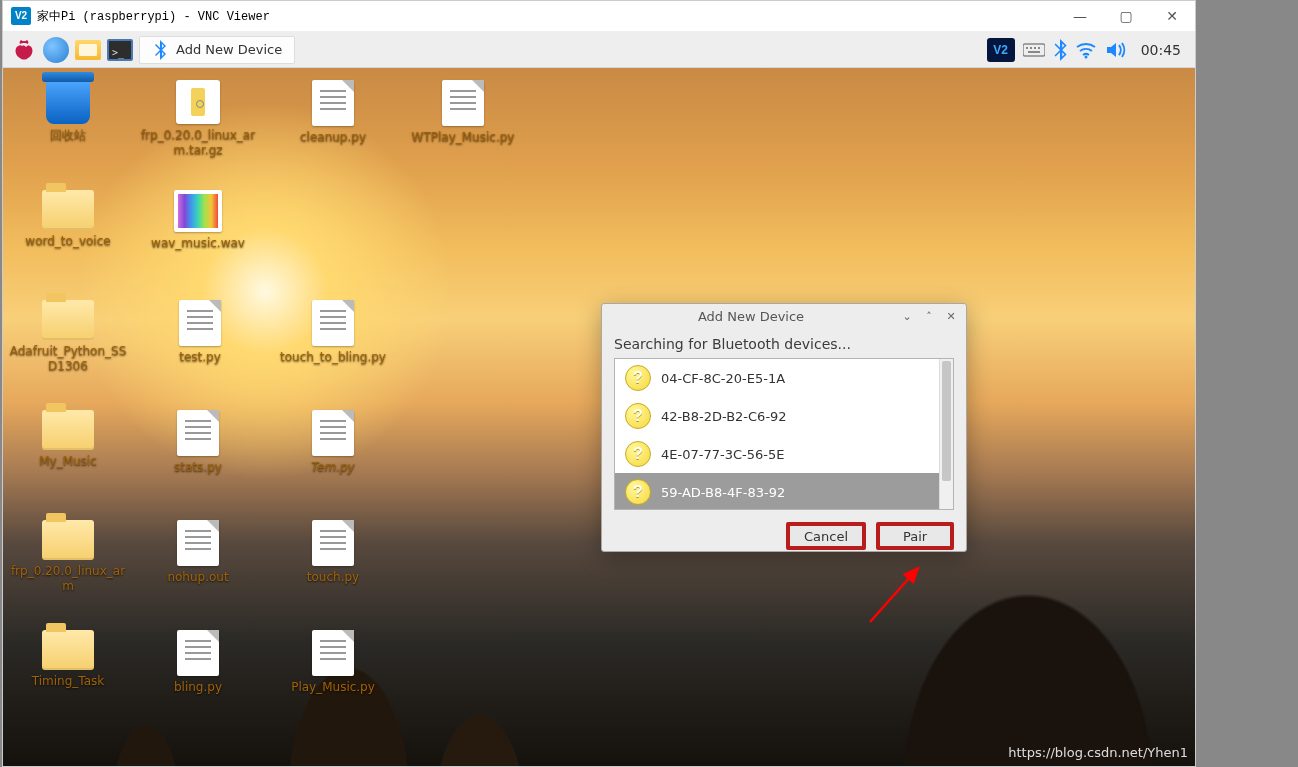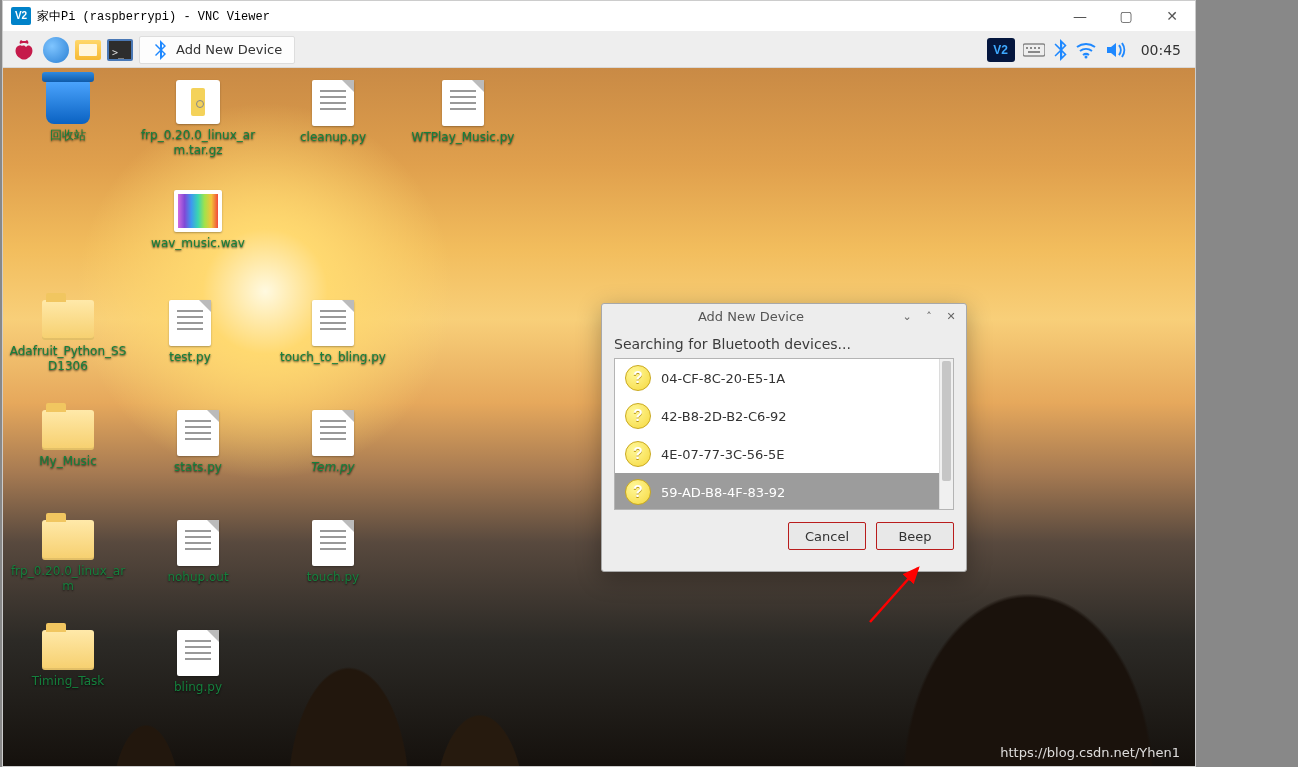--- a/index.html
+++ b/index.html
@@ -56,54 +56,54 @@
    radial-gradient(ellipse 280px 430px at 86% 105%, #1a120c 44%, transparent 45%),
    
    radial-gradient(ellipse 120px 260px at 29% 108%, #22170d 50%, transparent 51%),
    radial-gradient(ellipse 70px 180px at 12% 112%, #22170d 50%, transparent 51%),
    radial-gradient(ellipse 90px 200px at 40% 112%, #261a0e 50%, transparent 51%),
    radial-gradient(ellipse 160px 120px at 60% 120%, #1d140c 50%, transparent 51%),
    
    radial-gradient(ellipse 600px 180px at 66% 132%, #372a1d 50%, transparent 51%),
    radial-gradient(ellipse 700px 150px at 20% 140%, #60472f 50%, transparent 51%);
 }
-.watermark{ position:absolute; right:15px; bottom:6px; color:rgba(255,255,255,.85); font-size:13px; }
+.watermark{ position:absolute; right:7px; bottom:6px; color:rgba(255,255,255,.85); font-size:13px; }
 
 
 .icons{ position:absolute; inset:0; }
-.dicon{ position:absolute; width:130px; text-align:center; color:#15803d; font-size:12px; text-shadow:0 1px 2px rgba(0,0,0,.8); display:flex; flex-direction:column; align-items:center; gap:4px; }
+.dicon{ position:absolute; width:130px; text-align:center; color:#a16207; font-size:12px; text-shadow:0 1px 2px rgba(0,0,0,.8); display:flex; flex-direction:column; align-items:center; gap:4px; }
 .dicon .lbl{ line-height:1.25; word-break:break-word; padding:0 4px; }
 .trash{ width:44px; height:44px; background:linear-gradient(#4da6ff,#0a62c2); border-radius:4px 4px 8px 8px; position:relative; }
 .trash::before{ content:""; position:absolute; left:-4px; right:-4px; top:-8px; height:10px; background:linear-gradient(#2f8ae0,#0f5aa8); border-radius:3px; }
 .folder-lg{ width:52px; height:40px; background:linear-gradient(#ffe9a9,#f6cf6e); border-radius:3px; position:relative; box-shadow:inset 0 -2px 0 rgba(0,0,0,.08); }
 .folder-lg::before{ content:""; position:absolute; left:4px; top:-7px; width:20px; height:9px; background:#f1c660; border-radius:2px 2px 0 0; }
 .arch{ width:44px; height:44px; background:#fff; border-radius:3px; position:relative; box-shadow:0 1px 2px rgba(0,0,0,.3); }
 .arch::before{ content:""; position:absolute; left:15px; right:15px; top:8px; bottom:8px; background:#f4d25a; border-radius:2px; }
 .arch::after{ content:""; position:absolute; left:20px; top:20px; width:6px; height:6px; border:1px solid #888; border-radius:50%; }
 .txt{ width:42px; height:46px; background:#fff; border-radius:2px; position:relative; box-shadow:0 1px 2px rgba(0,0,0,.3); padding:10px 8px; display:flex; flex-direction:column; gap:4px; }
 .txt::before{ content:""; position:absolute; top:0; right:0; border:6px solid transparent; border-top-color:#bbb; border-right-color:#bbb; }
 .txt i{ height:2px; background:#999; }
 .img{ width:48px; height:42px; background:#fff; border-radius:2px; padding:4px; box-shadow:0 1px 2px rgba(0,0,0,.3); }
 .img div{ width:100%; height:100%; background:linear-gradient(90deg,#d16bdf,#7f49d6,#3d99f0,#3ad6b0,#a3e24a,#f2c43a,#f24a3a); }
 
 
 .dlg{ position:absolute; left:598px; top:235px; width:366px; background:#ededed; border:1px solid #a8a8a8; border-radius:3px; box-shadow:0 6px 24px rgba(0,0,0,.3); font-size:13px; color:#333; }
 .dlg-tb{ height:24px; display:flex; align-items:center; padding:0 6px; }
 .dlg-tb .ttl{ flex:1; text-align:center; font-size:13px; color:#555; }
 .dlg-tb .wbtn{ width:18px; height:16px; margin-left:4px; display:flex; align-items:center; justify-content:center; color:#666; font-size:11px; }
-.dlg-body{ padding:8px 12px 21px; }
+.dlg-body{ padding:8px 12px 1px; }
 .dlg-msg{ margin-bottom:6px; font-size:14px; color:#3b3b3b; }
 .list{ background:#fff; border:1px solid #b4b4b4; height:152px; overflow:hidden; position:relative; }
 .scrollbar{ position:absolute; right:0; top:0; bottom:0; width:14px; background:#f0f0f0; border-left:1px solid #dcdcdc; }
 .scrollbar .thumb{ position:absolute; left:2px; right:2px; top:2px; height:120px; background:#c6c6c6; border-radius:2px; }
 .row{ height:38px; display:flex; align-items:center; gap:10px; padding:0 10px; border-bottom:0; color:#333; }
 .row.sel{ background:#9c9c9c; color:#fff; }
 .badge{ width:26px; height:26px; border-radius:50%; background:radial-gradient(circle at 35% 30%,#fff89a,#f6d83e); border:1px solid #caa91d; display:flex; align-items:center; justify-content:center; color:#fff; font:bold 16px/1 sans-serif; text-shadow:0 1px 0 #b9940f; }
 .dlg-actions{ display:flex; justify-content:flex-end; gap:10px; margin-top:12px; }
-.btn{ min-width:78px; height:28px; background:#e8e8e8; border:1px solid #b91c1c; border-radius:2px; font-size:13px; color:#333; display:flex; align-items:center; justify-content:center; padding:0 14px; }
+.btn{ min-width:78px; height:28px; background:#e8e8e8; border:4px solid #b91c1c; border-radius:2px; font-size:13px; color:#333; display:flex; align-items:center; justify-content:center; padding:0 14px; }
 
 
 .arrow{ position:absolute; left:857px; top:494px; pointer-events:none; }
 </style>
 </head>
 <body>
 
 <div class="vnc-window">
 
   <div class="vnc-titlebar">
@@ -201,31 +201,35 @@
           </div>
           <div class="dicon" style="left: 395px; top: 12px;">
             <div class="txt">
               <i></i>
               <i></i>
               <i></i>
               <i></i>
             </div>
             <div class="lbl">WTPlay_Music.py</div>
           </div>
+          <div class="dicon" style="left: 0px; top: 122px;">
+            <div class="folder-lg"></div>
+            <div class="lbl">word_to_voice</div>
+          </div>
           <div class="dicon" style="left: 130px; top: 122px;">
             <div class="img">
               <div></div>
             </div>
             <div class="lbl">wav_music.wav</div>
           </div>
           <div class="dicon" style="left: 0px; top: 232px;">
             <div class="folder-lg"></div>
             <div class="lbl">Adafruit_Python_SSD1306</div>
           </div>
-          <div class="dicon" style="left: 122px; top: 232px;">
+          <div class="dicon" style="left: 132px; top: 232px;">
             <div class="txt">
               <i></i>
               <i></i>
               <i></i>
               <i></i>
             </div>
             <div class="lbl">test.py</div>
           </div>
           <div class="dicon" style="left: 265px; top: 232px; text-align: center;">
             <div class="txt">
@@ -285,20 +289,29 @@
             <div class="lbl">Timing_Task</div>
           </div>
           <div class="dicon" style="left: 130px; top: 562px;">
             <div class="txt">
               <i></i>
               <i></i>
               <i></i>
               <i></i>
             </div>
             <div class="lbl">bling.py</div>
+          </div>
+          <div class="dicon" style="left: 265px; top: 562px;">
+            <div class="txt">
+              <i></i>
+              <i></i>
+              <i></i>
+              <i></i>
+            </div>
+            <div class="lbl">Play_Music.py</div>
           </div>
         </div>
 
       <div class="dlg">
         <div class="dlg-tb">
           <span class="ttl">Add New Device</span>
           <span class="wbtn">⌄</span>
           <span class="wbtn">˄</span>
           <span class="wbtn">✕</span>
         </div>
@@ -320,21 +333,21 @@
               <div class="row sel">
                 <div class="badge">?</div>
                 <span>59-AD-B8-4F-83-92</span>
               </div>
               <div class="scrollbar">
                 <div class="thumb"></div>
               </div>
           </div>
           <div class="dlg-actions">
             <div class="btn">Cancel</div>
-            <div class="btn">Beep</div>
+            <div class="btn">Pair</div>
           </div>
         </div>
       </div>
 
       <svg class="arrow" width="80" height="70">
         <defs>
             <marker id="ah" markerWidth="8" markerHeight="8" refX="6" refY="3" orient="auto">
               <path d="M0 0 L7 3 L0 6 z" fill="#ff0000"></path>
             </marker>
           </defs>

